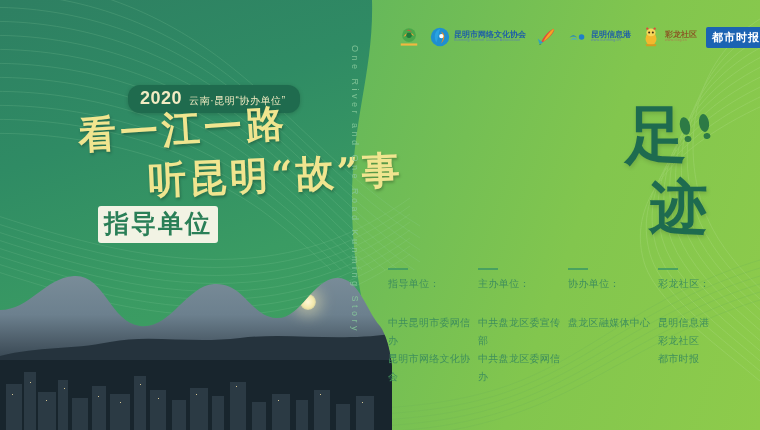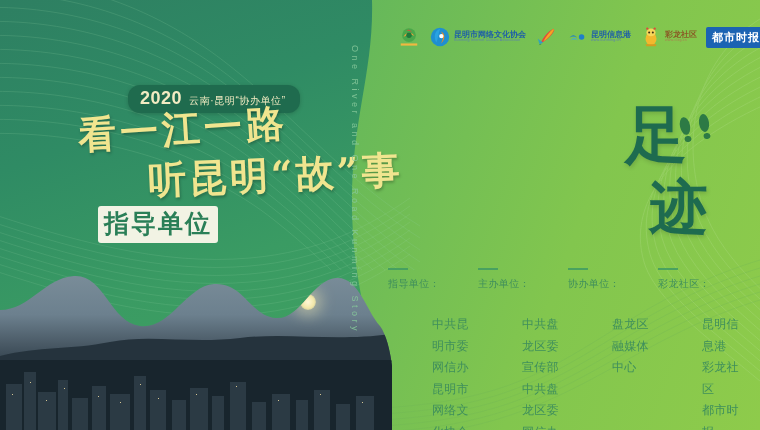--- a/index.html
+++ b/index.html
@@ -108,21 +108,21 @@
     font-family:"DejaVu Serif","Liberation Serif",serif;
     text-shadow:1px 2px 4px rgba(0,0,0,.15);
   }
   .feet{position:absolute;left:676px;top:112px;width:42px;height:46px;}
 
   
   .credits{position:absolute;left:388px;top:268px;width:360px;display:flex;gap:0;}
   .ccol{width:90px;}
   .cbar{width:20px;height:2px;background:#3f9b63;margin-bottom:7px;opacity:.85;}
   .clabel{font-size:10px;color:#3f8f5c;margin-bottom:23px;letter-spacing:.4px;}
-  .citem{font-size:12px;color:#3f8f5c;line-height:1.8;letter-spacing:.3px;margin-left:44px;}
+  .citem{font-size:10px;color:#3f8f5c;line-height:1.8;letter-spacing:.3px;}
 </style>
 </head>
 <body>
 
 <div class="stage">
 
   <div class="bg-right"></div>
 
   <svg class="waves-right" viewBox="0 0 420 430" preserveAspectRatio="none">
     <g fill="none" stroke="#a9d97e" stroke-width="0.9" opacity="0.75">

